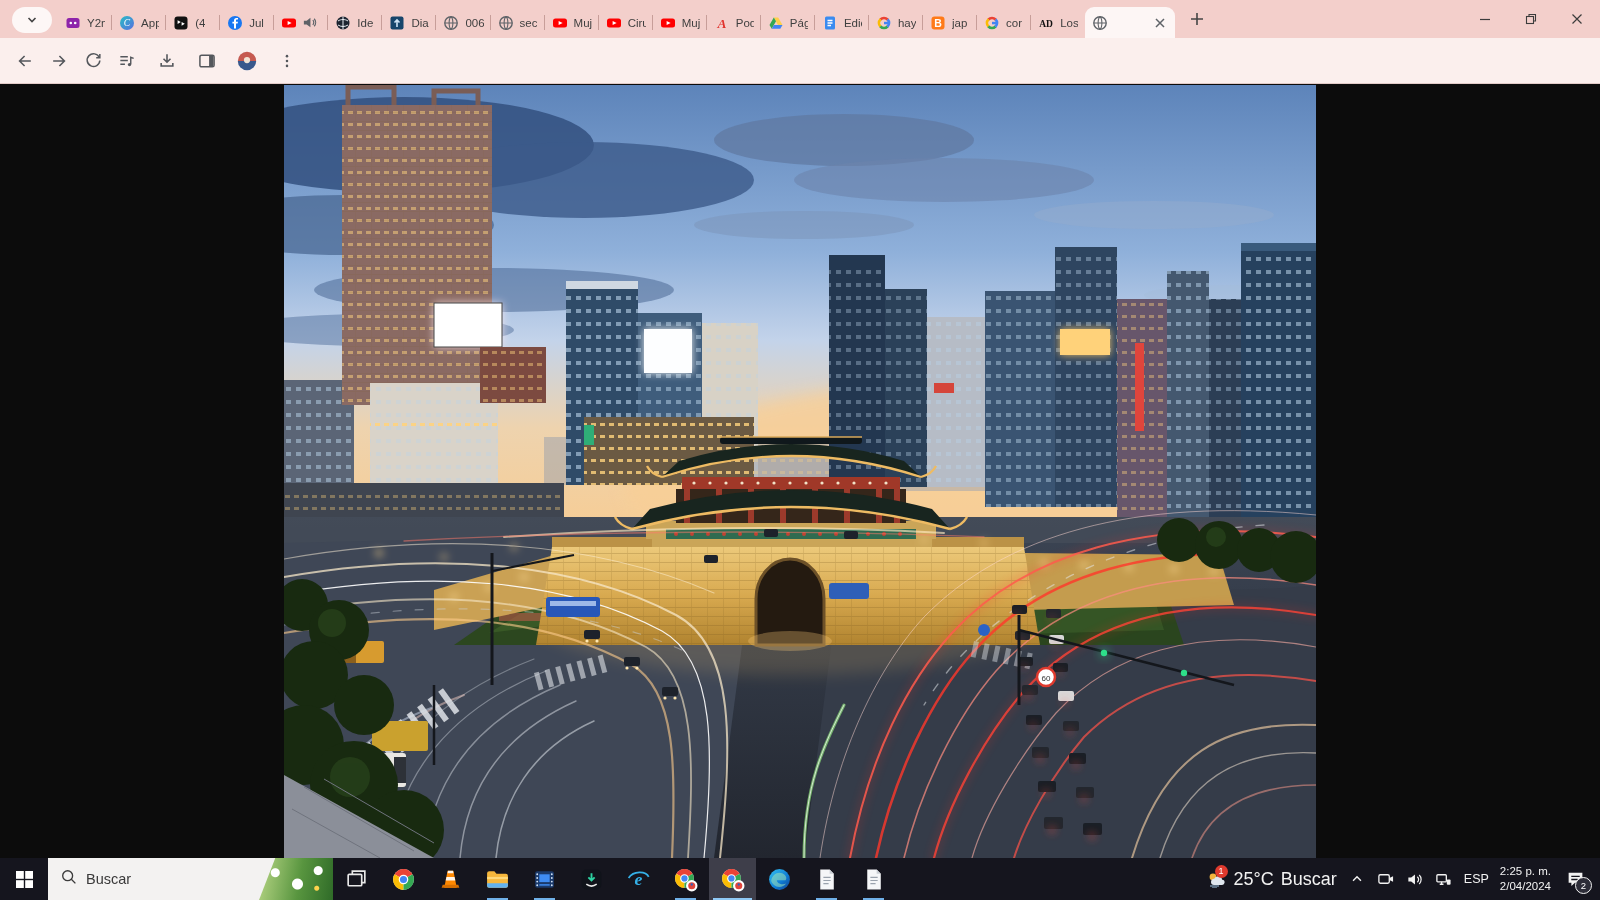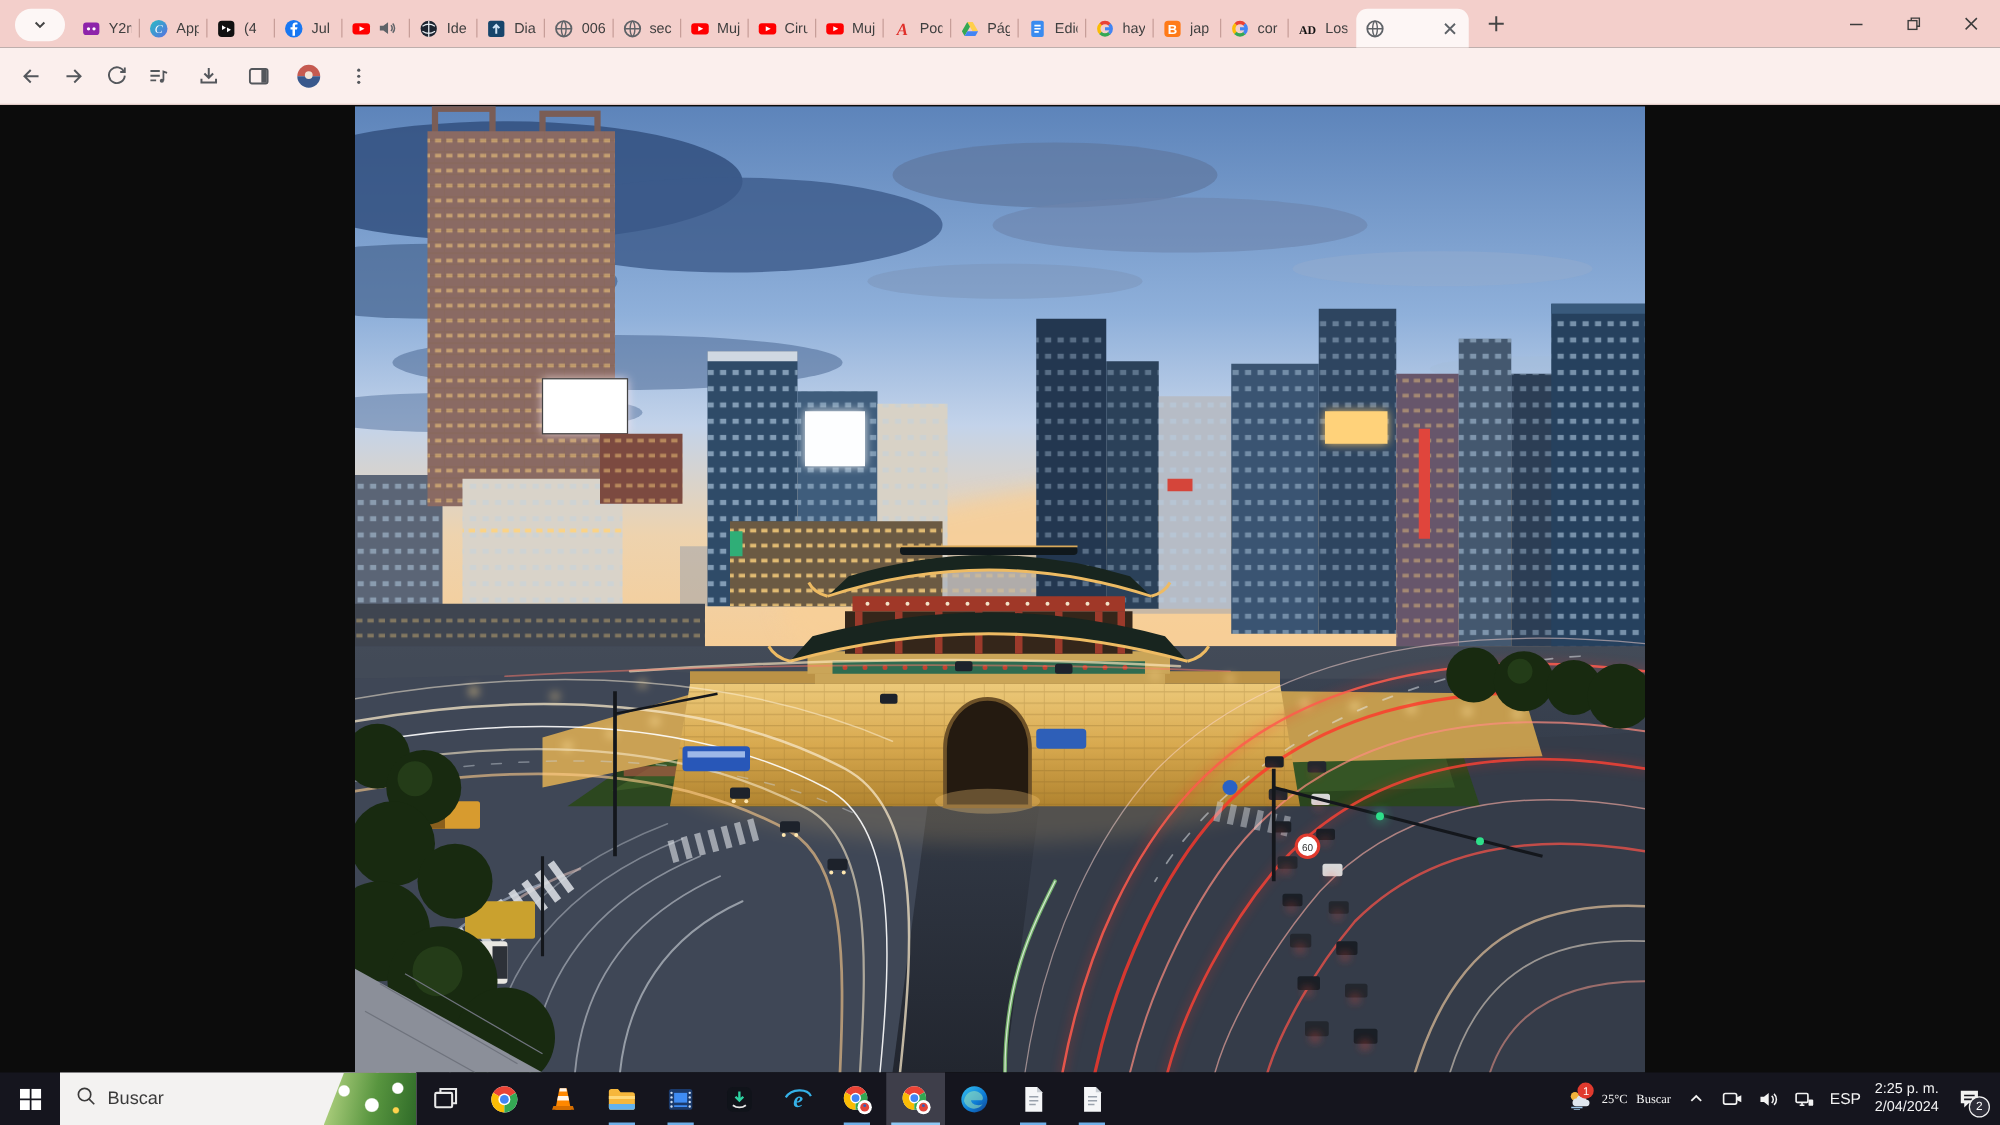--- a/index.html
+++ b/index.html
@@ -57,21 +57,21 @@
   .apps{display:flex;align-items:stretch;}
   .app{width:47px;display:flex;align-items:center;justify-content:center;position:relative;cursor:pointer;}
   .app svg{width:25px;height:25px;}
   .app.running::after{content:'';position:absolute;bottom:0;left:13px;right:13px;height:2.5px;background:#6fb0e8;}
   .app.active{background:#3e3e4a;}
   .app.active::after{left:4px;right:4px;background:#8fc9f5;}
   .tray{margin-left:auto;display:flex;align-items:center;gap:11px;padding-right:12px;color:#f2f2f2;}
   .weather{display:flex;align-items:center;gap:7px;position:relative;padding-left:4px;cursor:pointer;}
   .wbadge{position:absolute;top:-4px;left:12px;background:#e03a2e;color:#fff;font-size:9px;min-width:13px;height:13px;
     border-radius:7px;display:flex;align-items:center;justify-content:center;}
-  .wtext{font-size:10px;font-family:Liberation Serif, serif;}
+  .wtext{font-size:18px;}
   .trayico{width:18px;height:18px;display:flex;align-items:center;justify-content:center;cursor:pointer;}
   .lang{font-size:12.5px;cursor:pointer;}
   .clock{font-size:11.5px;line-height:1.3;text-align:left;cursor:pointer;}
   .action{position:relative;width:26px;height:26px;display:flex;align-items:center;justify-content:center;cursor:pointer;}
   .abadge{position:absolute;right:-4px;bottom:-2px;background:#2d2d38;border:1.5px solid #f2f2f2;color:#fff;
     font-size:9.5px;width:15px;height:15px;border-radius:9px;display:flex;align-items:center;justify-content:center;}
 </style>
 </head>
 <body>
 

